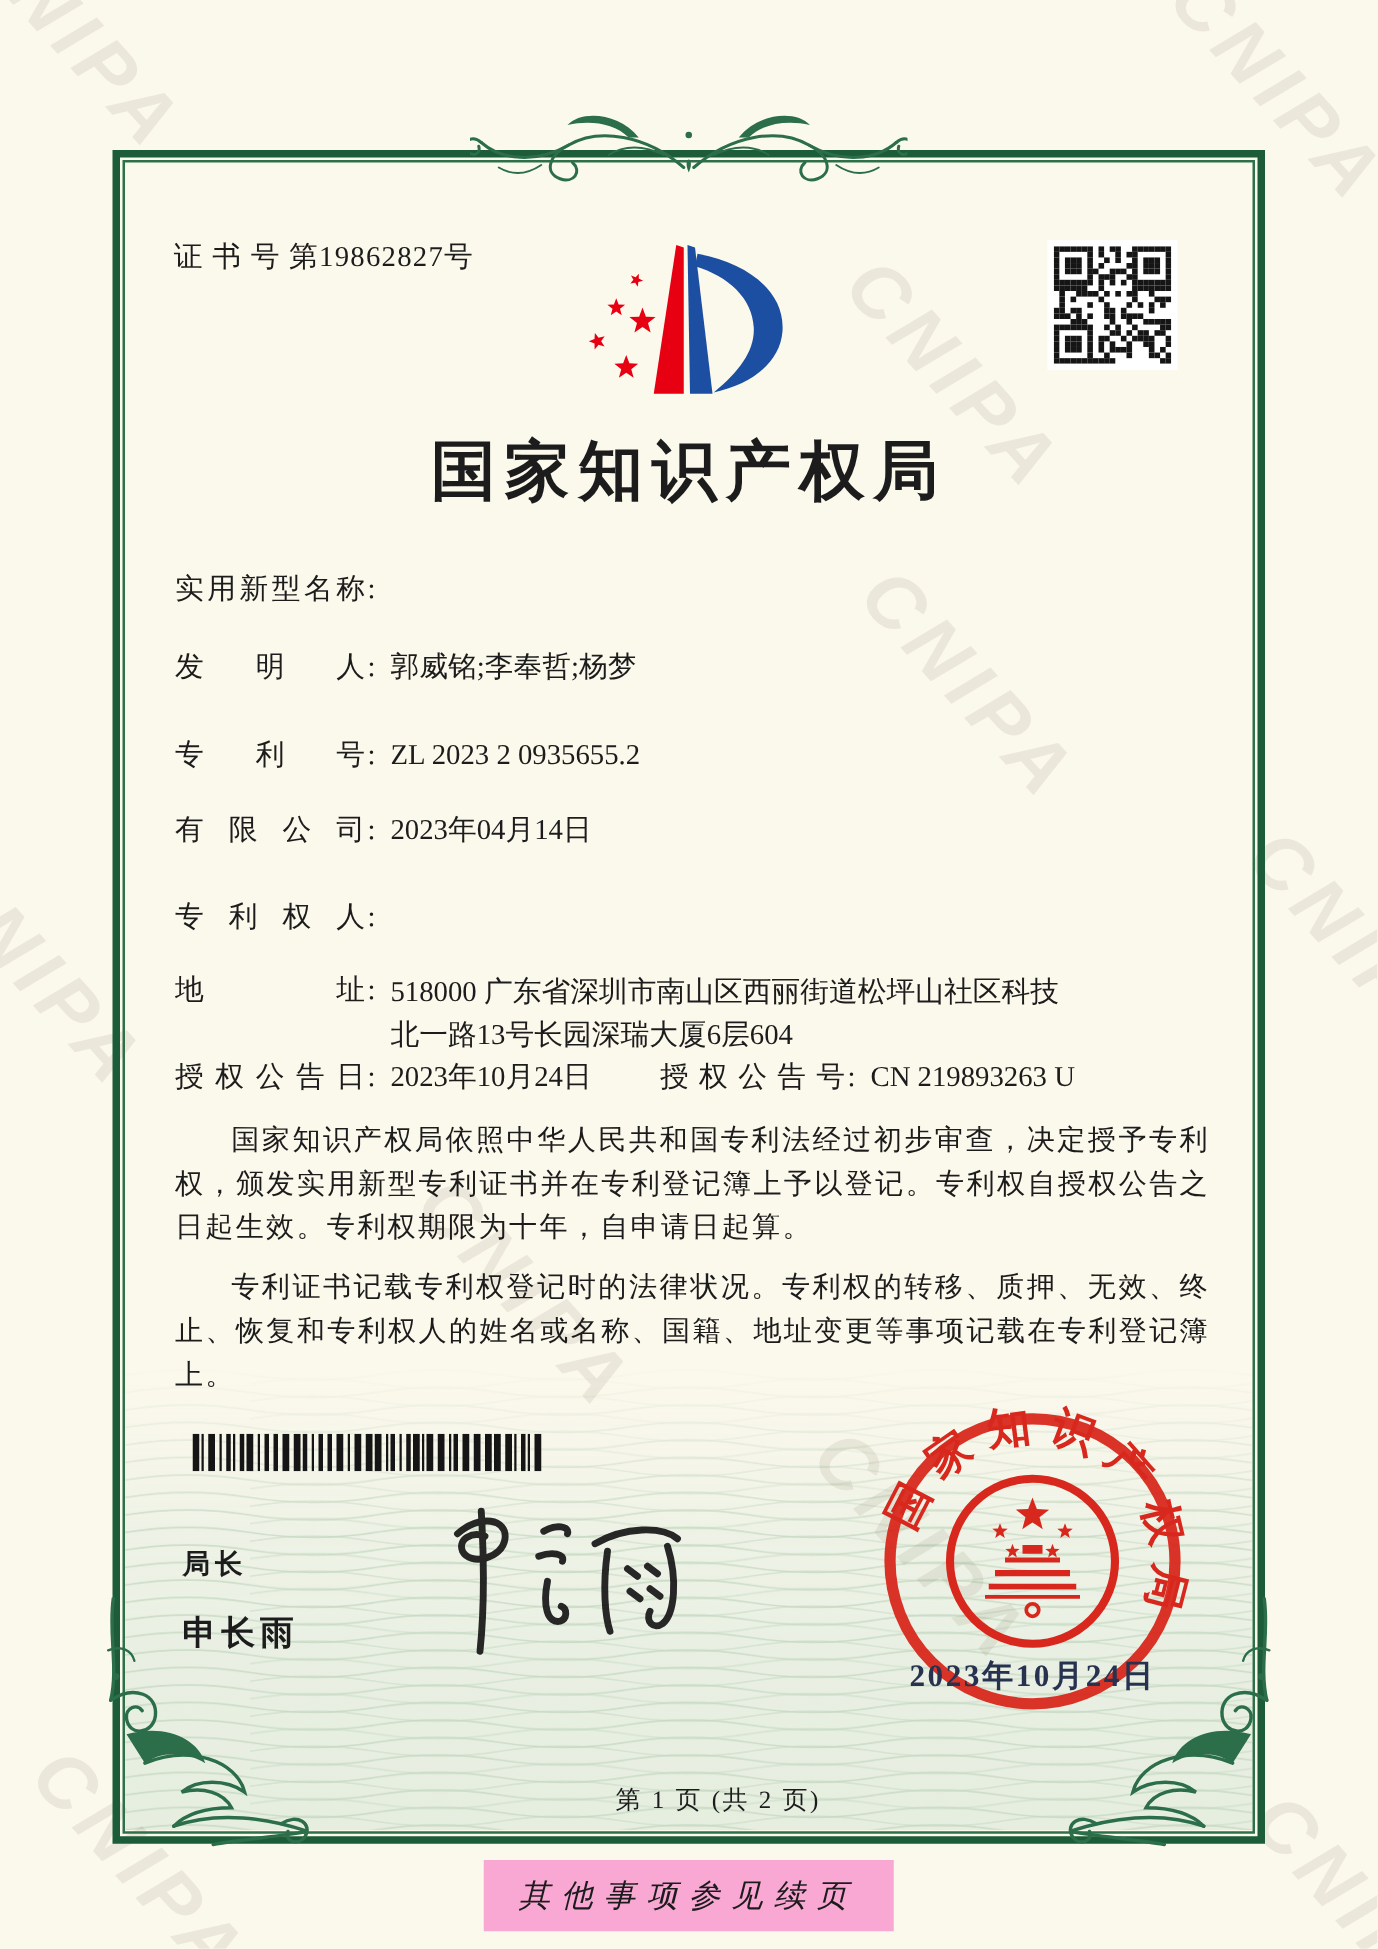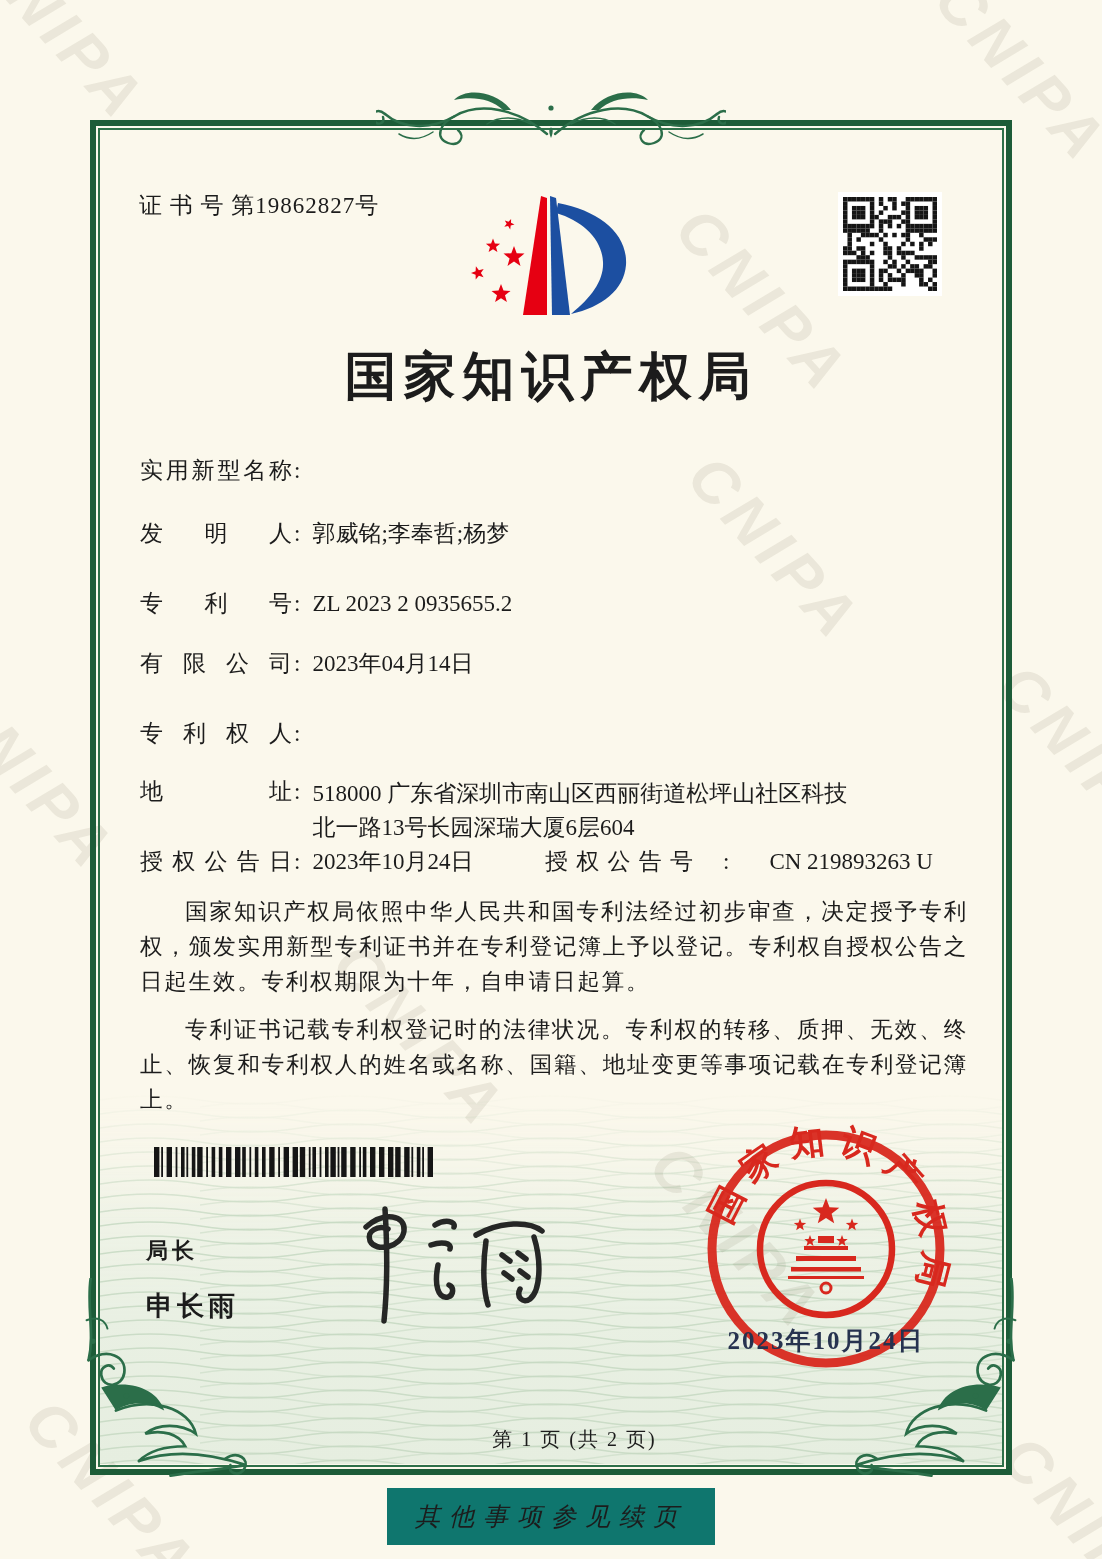--- a/index.html
+++ b/index.html
@@ -25,40 +25,40 @@
   .logo{position:absolute;left:452px;top:184px;width:204px;height:142px;}
   .qr{position:absolute;left:838px;top:192px;width:104px;height:104px;background:#fff;padding:5px;box-sizing:border-box;}
   .doc-title{position:absolute;left:0;right:0;top:342px;text-align:center;
              font-size:52px;font-weight:bold;letter-spacing:7px;}
   
   .row{position:absolute;left:140px;display:flex;font-size:23px;line-height:30px;}
   .row .label{display:inline-block;width:152px;text-align:justify;text-align-last:justify;}
   .row .colon{margin-left:2px;}
   .row .value{margin-left:12px;white-space:nowrap;}
   .row .value.multi{white-space:normal;line-height:34px;width:560px;}
-  .row2{left:545px;gap:28px;}
+  .row2{left:528px;}
   .row2 .label{width:148px;}
   
   .legal{position:absolute;left:140px;top:894px;width:828px;font-size:22.5px;
          line-height:35px;letter-spacing:1.8px;text-align:justify;}
   .legal p{margin:0 0 13px 0;text-indent:2em;}
   
   .barcode{position:absolute;left:154px;top:1147px;width:285px;height:30px;}
   
   .officer-title{position:absolute;left:146px;top:1236px;font-family:"Liberation Sans","DejaVu Sans",sans-serif;
                  font-weight:bold;font-size:22px;letter-spacing:4px;}
   .officer-name{position:absolute;left:146px;top:1288px;font-family:Liberation Sans, sans-serif;
                 font-weight:bold;font-size:27px;letter-spacing:4px;}
   .signature{position:absolute;left:330px;top:1196px;width:230px;height:132px;}
   
   .seal{position:absolute;left:695px;top:1118px;width:262px;height:262px;}
   
   .page-info{position:absolute;left:0;right:0;top:1426px;text-align:center;font-size:20px;letter-spacing:2px;padding-left:47px;}
   .cont-note{position:absolute;left:50%;top:1488px;transform:translateX(-50%);
-             background:#0f766e;padding:12px 28px;font-size:25px;letter-spacing:9px;font-style:italic;}
+             background:#f9a8d4;padding:12px 28px;font-size:25px;letter-spacing:9px;font-style:italic;}
   
   .top-ornament{position:absolute;left:376px;top:76px;width:350px;height:92px;}
   .corner{position:absolute;width:210px;height:200px;}
   .corner.bl{left:76px;top:1278px;}
   .corner.br{left:816px;top:1278px;transform:scaleX(-1);}
 </style>
 </head>
 <body>
 
 <div class="page">

